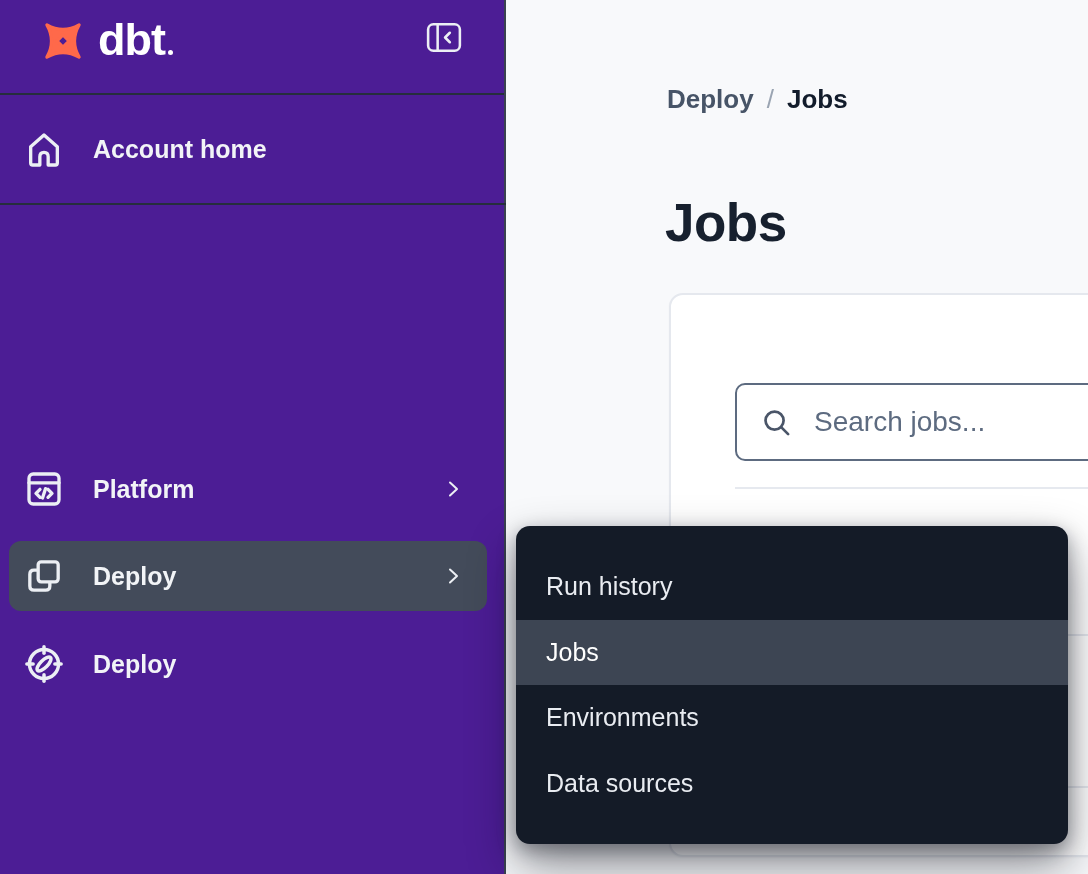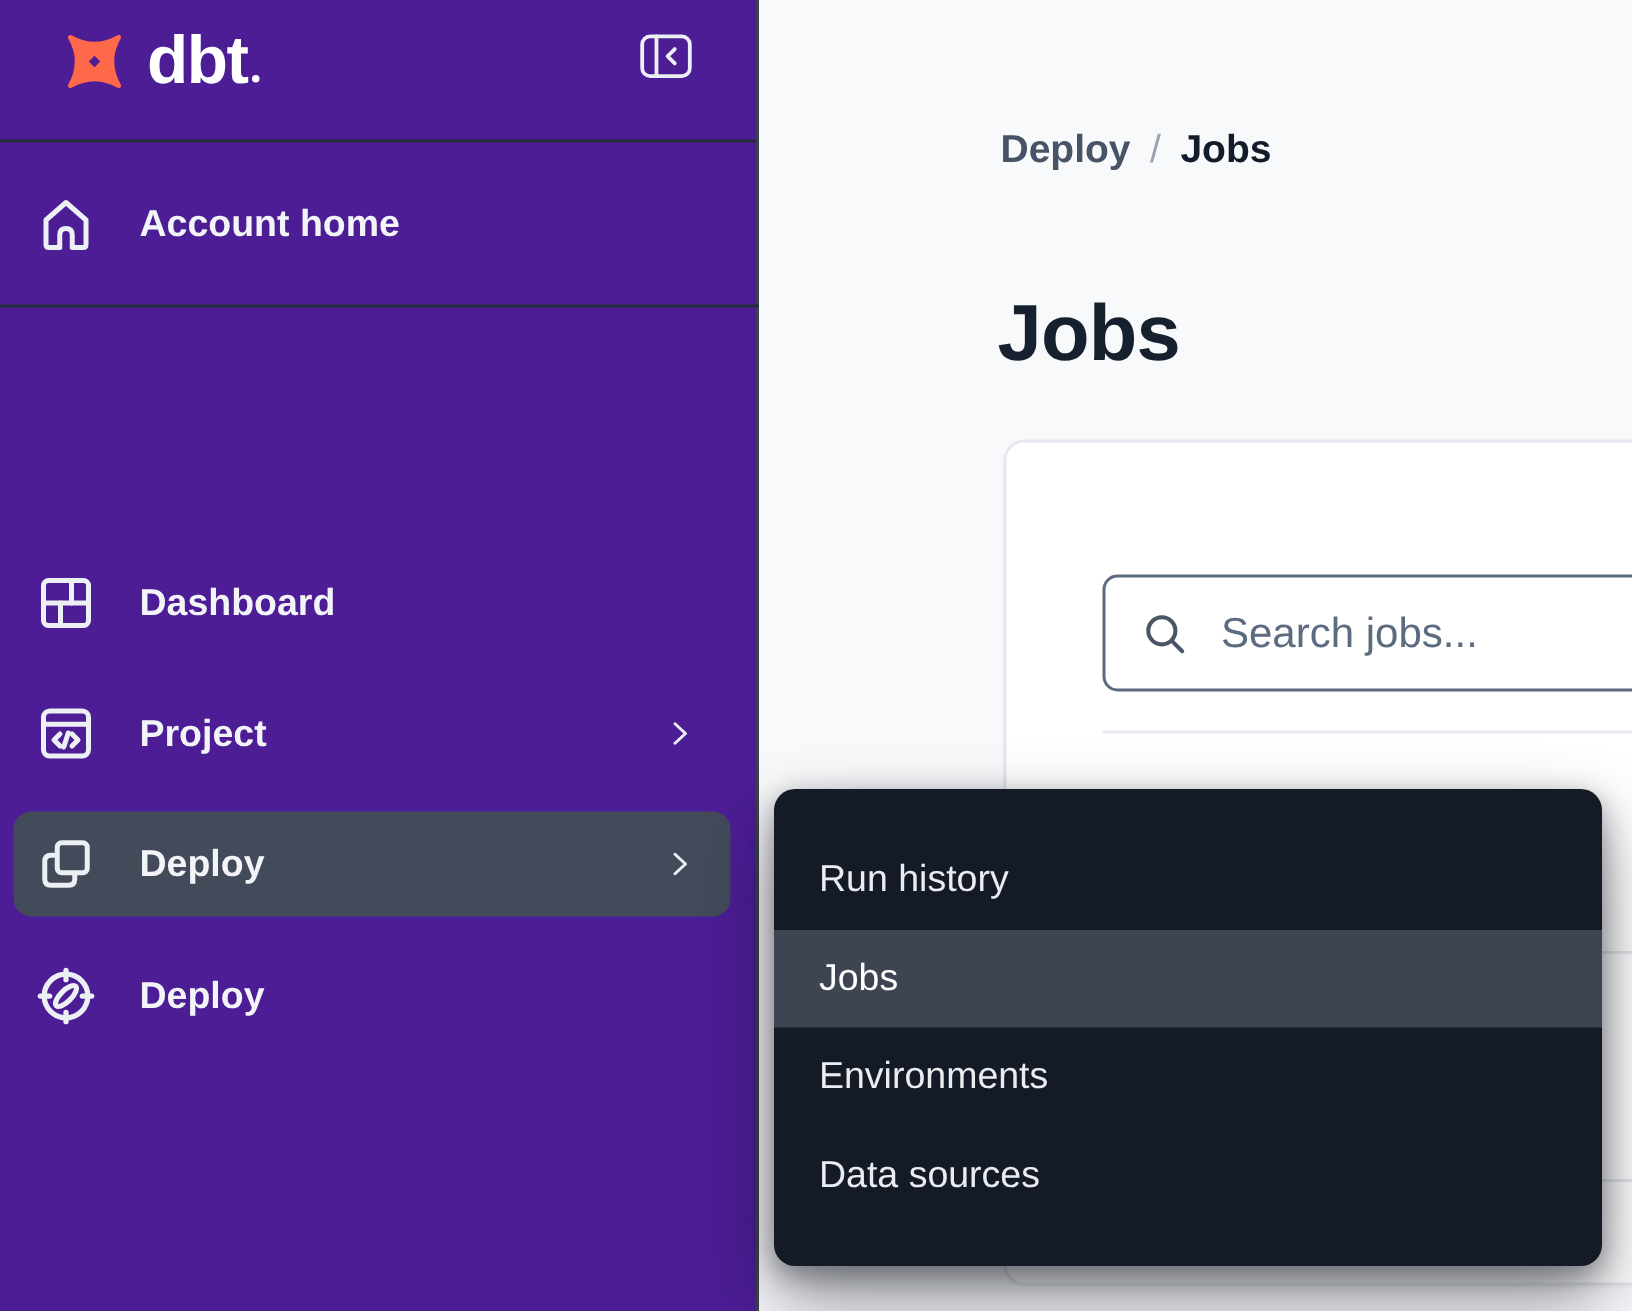--- a/index.html
+++ b/index.html
@@ -134,43 +134,32 @@
     <div class="sb-row sb-row-account">
       <span class="icon-box">
         <svg viewBox="0 0 24 24" width="40" height="44" class="sb-icon">
           <path d="M4 10 L12 3 L20 10 L20 19.8 Q20 21 18.8 21 L14.5 21 L14.5 16 Q14.5 13.4 12 13.4 Q9.5 13.4 9.5 16 L9.5 21 L5.2 21 Q4 21 4 19.8 Z"></path>
         </svg>
       </span>
       <span class="sb-label">Account home</span>
     </div>
 
 
-    <div class="sb-item it-dashboard">
-      <span class="icon-box">
-        <svg viewBox="0 0 24 24" width="40" height="40" class="sb-icon">
-          <rect x="3" y="3" width="18" height="18" rx="2"></rect>
-          <line x1="3" y1="12" x2="21" y2="12"></line>
-          <line x1="14.2" y1="3" x2="14.2" y2="12"></line>
-          <line x1="9.8" y1="12" x2="9.8" y2="21"></line>
-        </svg>
-      </span>
-      <span class="sb-label">Dashboard</span>
-    </div>
 
     <div class="sb-item it-develop">
       <span class="icon-box">
         <svg viewBox="0 0 24 24" width="40" height="42" class="sb-icon">
           <rect x="3" y="3" width="18" height="18" rx="2.5"></rect>
           <line x1="3" y1="8.3" x2="21" y2="8.3"></line>
           <polyline points="9.6 12.2 7.2 14.6 9.6 17"></polyline>
           <polyline points="14.4 12.2 16.8 14.6 14.4 17"></polyline>
           <line x1="12.9" y1="11.8" x2="11.1" y2="17.4"></line>
         </svg>
       </span>
-      <span class="sb-label">Project</span>
+      <span class="sb-label">Platform</span>
       <svg class="row-chevron sb-icon" viewBox="0 0 24 24" stroke-width="2.4">
         <polyline points="9 5.5 16 12 9 18.5"></polyline>
       </svg>
     </div>
 
     <div class="sb-item it-deploy active">
       <span class="icon-box">
         <svg viewBox="0 0 24 24" width="40" height="42" class="sb-icon">
           <rect x="8.5" y="3.5" width="12" height="12" rx="1.8"></rect>
           <path d="M8 8.5 H6 Q3.5 8.5 3.5 11 V18 Q3.5 20.5 6 20.5 H13 Q15.5 20.5 15.5 18 V16"></path>

